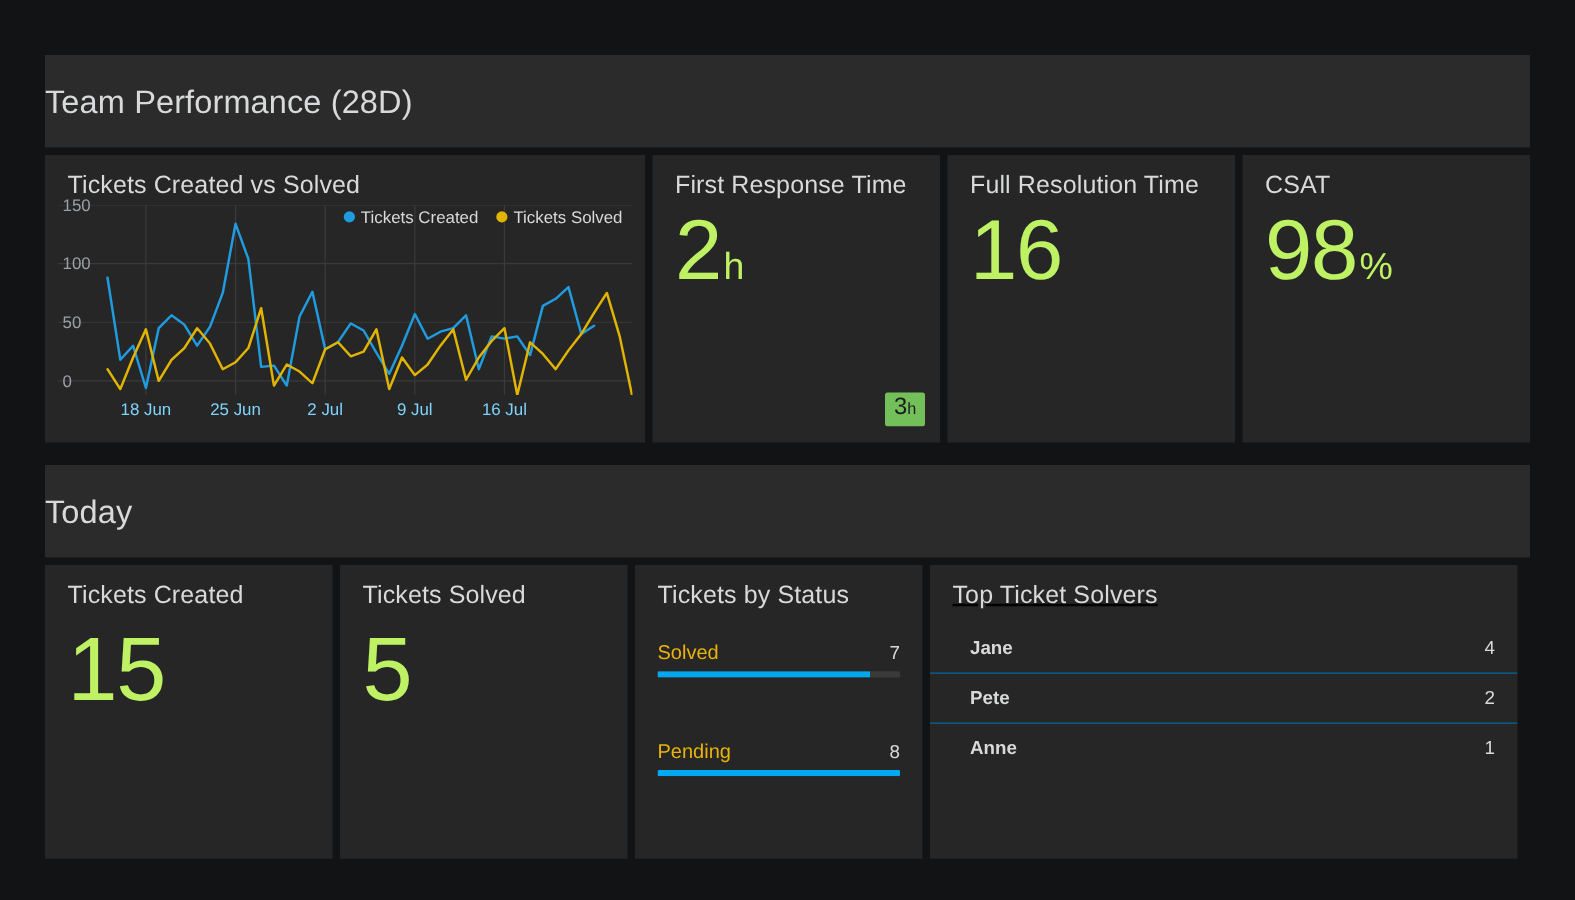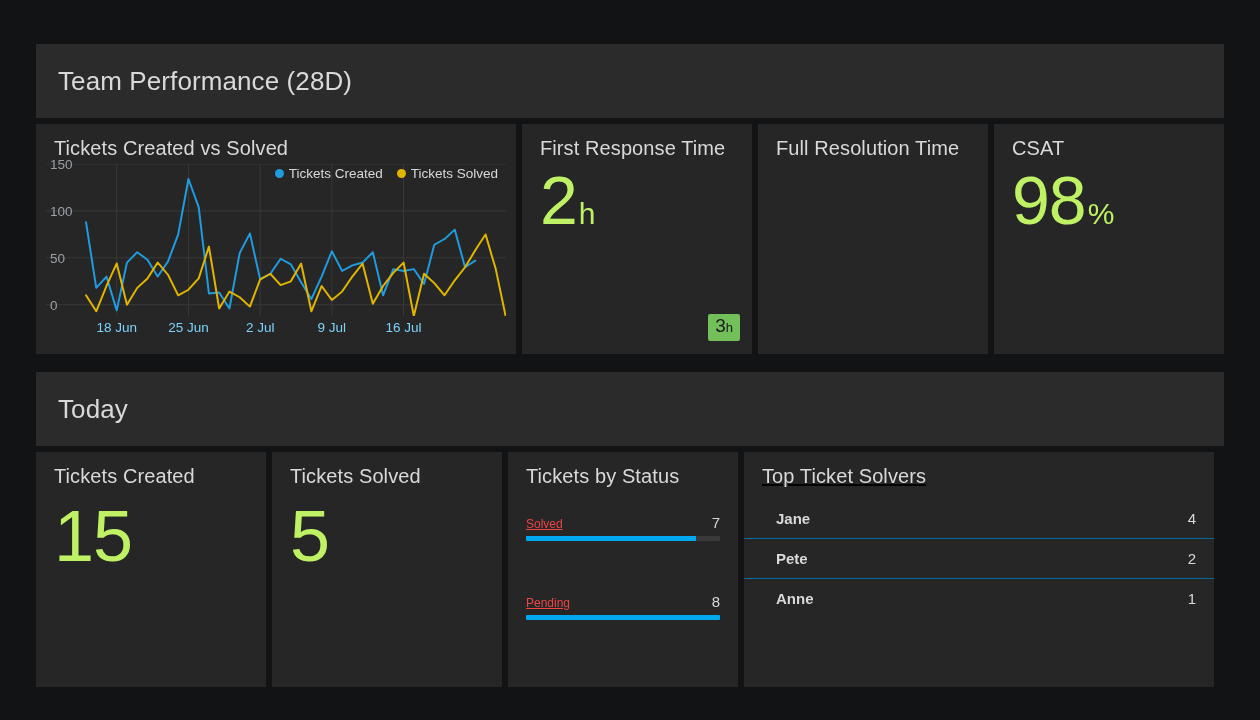--- a/index.html
+++ b/index.html
@@ -14,21 +14,20 @@
     left: 36px; top: 44px;
     width: 1188px; height: 632px;
   }
 
   
   .row-header {
     background: #2b2b2b;
     height: 74px;
     display: flex;
     align-items: center;
-    padding-left: 22px;
   }
   .row-header .title {
     font-size: 26px;
     color: #d8d9da;
     font-weight: 400;
     letter-spacing: .1px;
   }
 
   
   .panel-row { display: flex; gap: 6px; }
@@ -97,21 +96,21 @@
     position: absolute;
     font-size: 13.5px; color: #7dd3fc;
     transform: translateX(-50%);
     white-space: nowrap;
   }
   svg.chart { position: absolute; inset: 0; width: 100%; height: 100%; display: block; }
 
   
   .bg-item { position: absolute; left: 18px; right: 18px; }
   .bg-head { display: flex; justify-content: space-between; align-items: baseline; }
-  .bg-label { font-size: 12px; color: #ef4444; text-decoration: underline; }
+  .bg-label { font-size: 16px; color: #eab308; }
   .bg-val { font-size: 15px; color: #d8d9da; }
   .bg-track {
     margin-top: 5px;
     height: 5px;
     background: #3a3a3a;
     border-radius: 1px;
     overflow: hidden;
   }
   .bg-fill { height: 100%; background: #00a8f0; }
 
@@ -187,20 +186,23 @@
       <div class="stat-value">
         <span class="num">2</span><span class="unit">h</span>
       </div>
       <div class="badge">
         <span>3</span><span class="u">h</span>
       </div>
     </div>
 
     <div class="panel" style="width:230px;height:230px;">
       <div class="panel-title">Full Resolution Time</div>
+      <div class="stat-value">
+        <span class="num">16</span><span class="unit"></span>
+      </div>
     </div>
 
     <div class="panel" style="width:230px;height:230px;">
       <div class="panel-title">CSAT</div>
       <div class="stat-value">
         <span class="num">98</span><span class="unit">%</span>
       </div>
     </div>
   </div>
 

